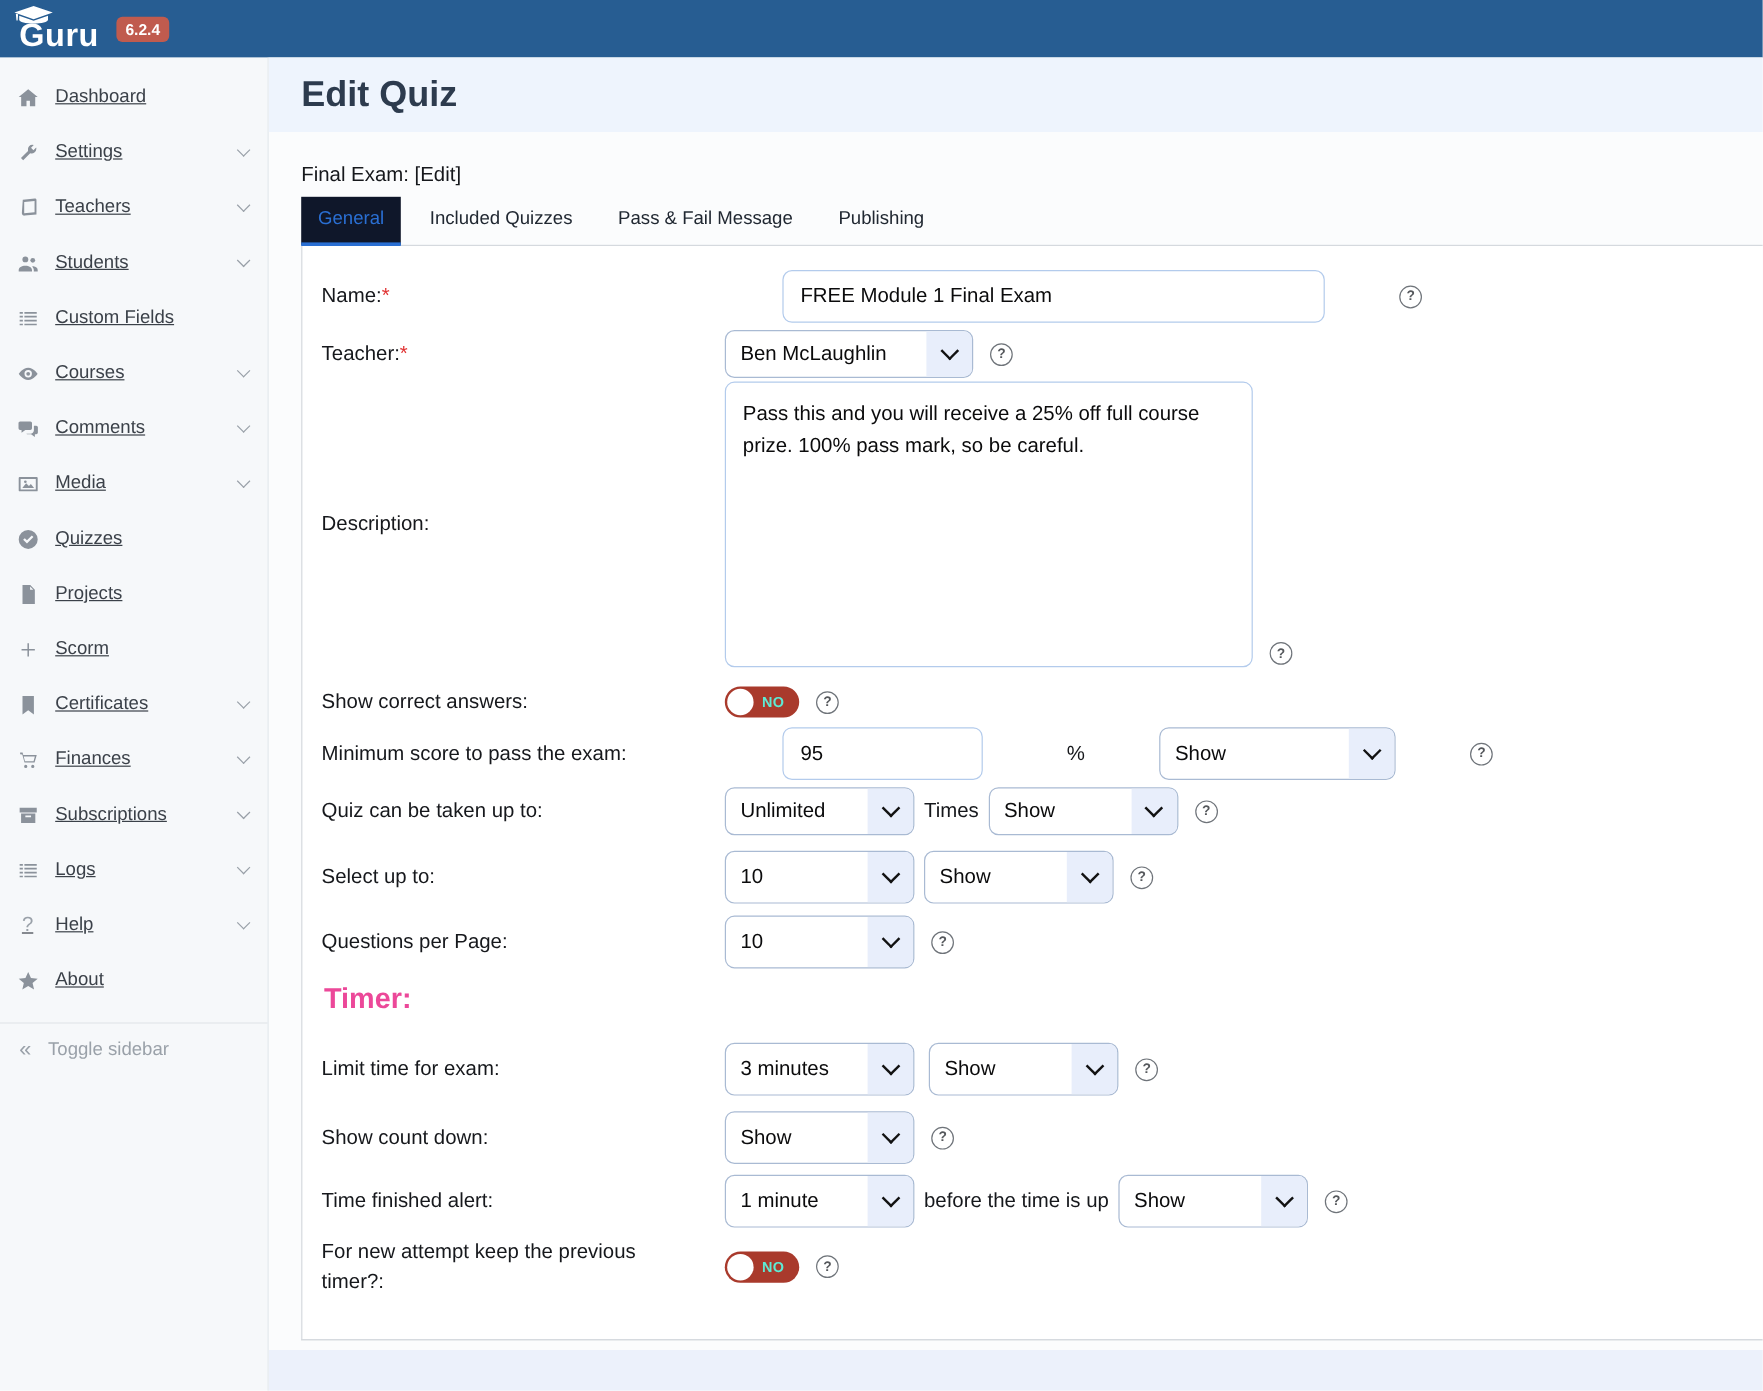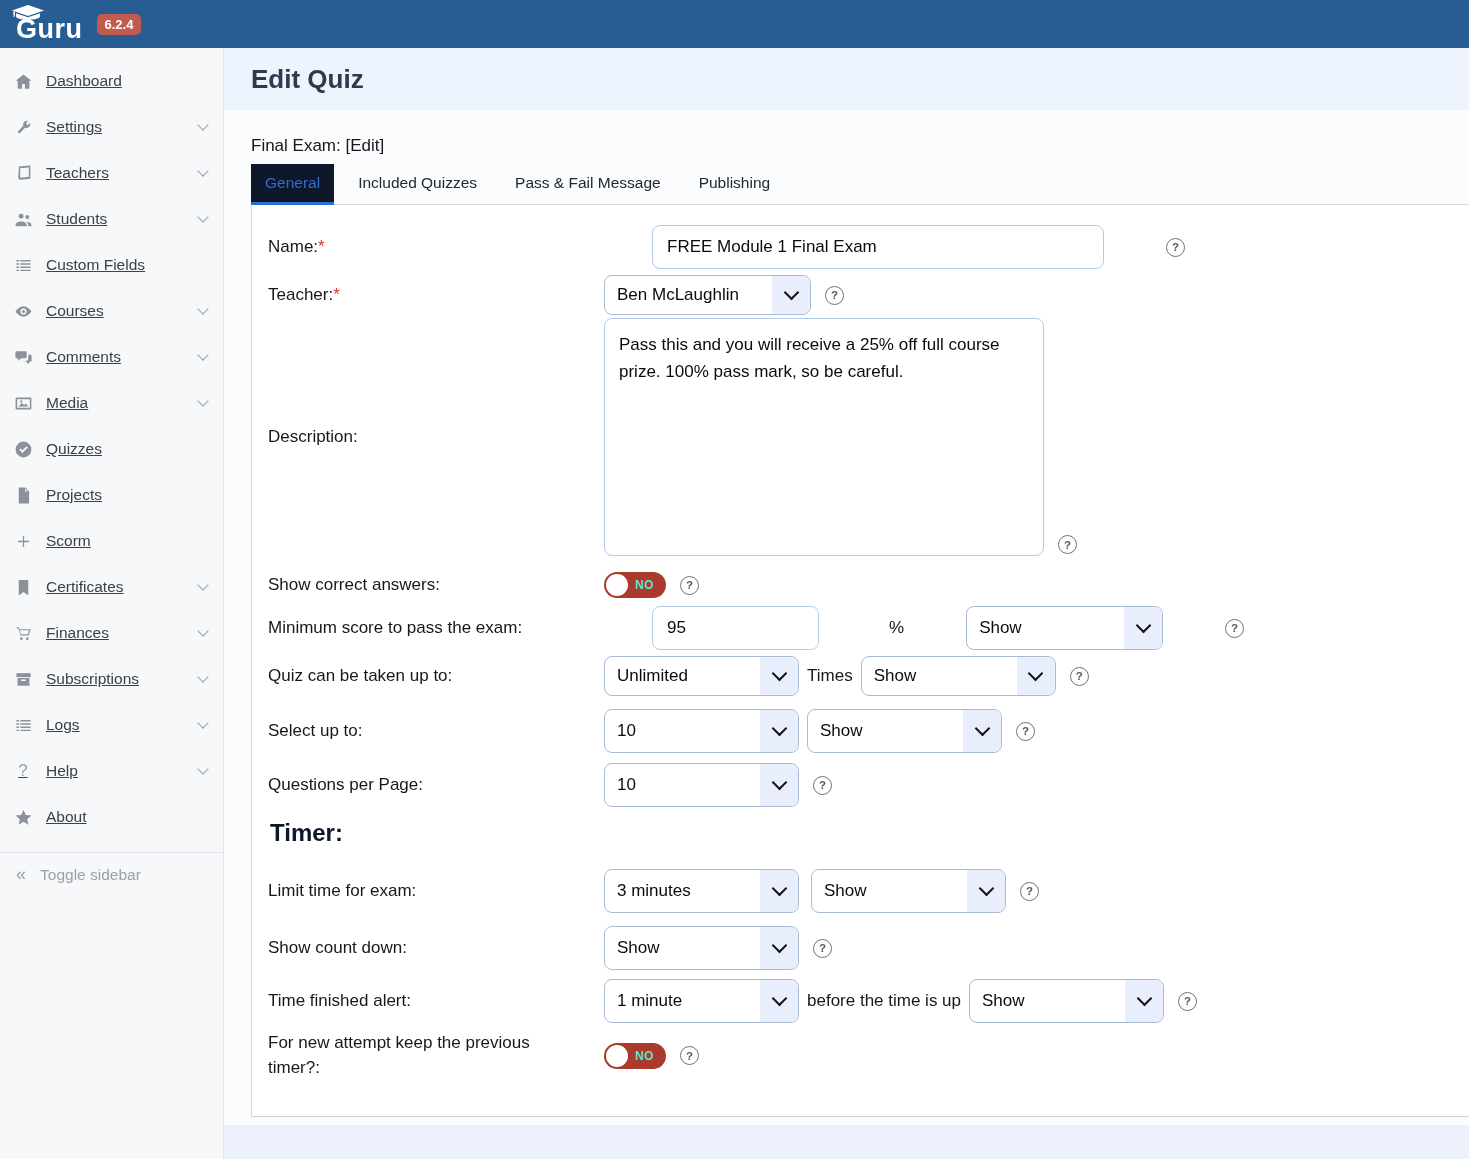--- a/index.html
+++ b/index.html
@@ -31,21 +31,21 @@
   .side-chev { margin-left:auto; width:8px; height:8px; border-right:1.7px solid #99a0a8;
                border-bottom:1.7px solid #99a0a8; transform:rotate(45deg); margin-top:-4px; }
   .side-divider { border-top:1px solid #e2e6ea; margin-top:12px; }
   .toggle-side { display:flex; align-items:center; height:44px; padding:0 12px;
                  color:#9aa1a9; font-size:15.5px; cursor:pointer; }
   .dbl-chev { font-size:18px; margin:0 14px 2px 4px; color:#9aa1a9; }
 
   
   .main { flex:1; display:flex; flex-direction:column; background:#fbfcfd; min-width:0; }
   .page-header { height:62px; background:#eef4fd; display:flex; align-items:center; padding-left:27px; flex-shrink:0; }
-  .page-title { font-size:26px; font-weight:bold; color:#2d3b4e; }
+  .page-title { font-size:30px; font-weight:bold; color:#2d3b4e; }
   .content { flex:1; padding-left:27px; }
   .breadcrumb { margin-top:26px; font-size:17px; color:#16181c; }
   .tab-bar { display:flex; margin-top:8px; position:relative; z-index:2; }
   .tab { font-size:15.5px; color:#212832; padding:10px 14px 12px; margin-right:10px; cursor:pointer; position:relative; }
   .tab.active { color:#2a6fd3; background:#0f172a; }
   .tab.active::after { content:""; position:absolute; left:0; right:0; bottom:-1px; height:3px; background:#2a6fd3; }
 
   
   .panel { background:#fff; border-top:1px solid #d5d9de; border-left:1px solid #d5d9de;
            border-bottom:1px solid #cdd2d8; padding:20px 24px 36px 16px; }
@@ -62,34 +62,34 @@
                   padding:12px 14px; font-size:17px; line-height:1.6; color:#0b0b0c;
                   font-family:"Liberation Sans", sans-serif; resize:none; }
 
   .sel { display:inline-flex; align-items:stretch; height:44px; border:1.5px solid #a9bad3;
          border-radius:8px; overflow:hidden; background:#fff; cursor:pointer; flex-shrink:0; }
   .sel.h40 { height:40px; }
   .sel-val { flex:1; display:flex; align-items:center; padding:0 12px; font-size:17px; color:#0b0b0c; white-space:nowrap; }
   .sel-btn { width:38px; background:#e8eefb; display:flex; align-items:center; justify-content:center; }
   .sel-chev { width:11px; height:11px; border-right:2.4px solid #121212; border-bottom:2.4px solid #121212;
               transform:rotate(45deg); margin-top:-5px; }
-  .w195 { width:195px; } .w197 { width:197px; } .w207 { width:207px; }
+  .w195 { width:158px; } .w197 { width:197px; } .w207 { width:207px; }
 
   .toggle { width:62px; height:26px; background:#a93a2c; border-radius:14px; display:flex;
             align-items:center; cursor:pointer; flex-shrink:0; }
   .knob { width:22px; height:22px; border-radius:50%; background:#fff; margin-left:2px; }
   .tg-label { color:#5eead4; font-size:12px; font-weight:bold; margin-left:7px; letter-spacing:.3px; }
 
   .help { width:19px; height:19px; border:1.5px solid #6f747a; border-radius:50%; flex-shrink:0;
           display:inline-flex; align-items:center; justify-content:center; margin-left:14px; cursor:pointer; }
   .help::after { content:"?"; font-size:11.5px; font-weight:bold; color:#55585c; }
 
   .gap22 { margin-left:22px; } .gap14 { margin-left:14px; } .gap12 { margin-left:12px; } .gap8 { margin-left:8px; }
 
-  .section-heading { font-size:24px; font-weight:bold; color:#0f172a; margin:12px 0 22px 2px; }
+  .section-heading { font-size:24px; font-weight:bold; color:#ec4899; margin:12px 0 22px 2px; }
 
   .desc-wrap { display:flex; align-items:flex-end; }
   .desc-wrap .help { margin-bottom:2px; }
 
   .footer { height:34px; background:#ecf1fb; flex-shrink:0; }
 
   .mb6{margin-bottom:6px;gap:48px;} .mb3{margin-bottom:3px;} .mb16{margin-bottom:16px;} .mb8{margin-bottom:8px;}
   .mb10{margin-bottom:10px;} .mb13{margin-bottom:13px;} .mb9{margin-bottom:9px;} .mb0{margin-bottom:0;}
   .toggle-row{height:26px;}
 </style>

